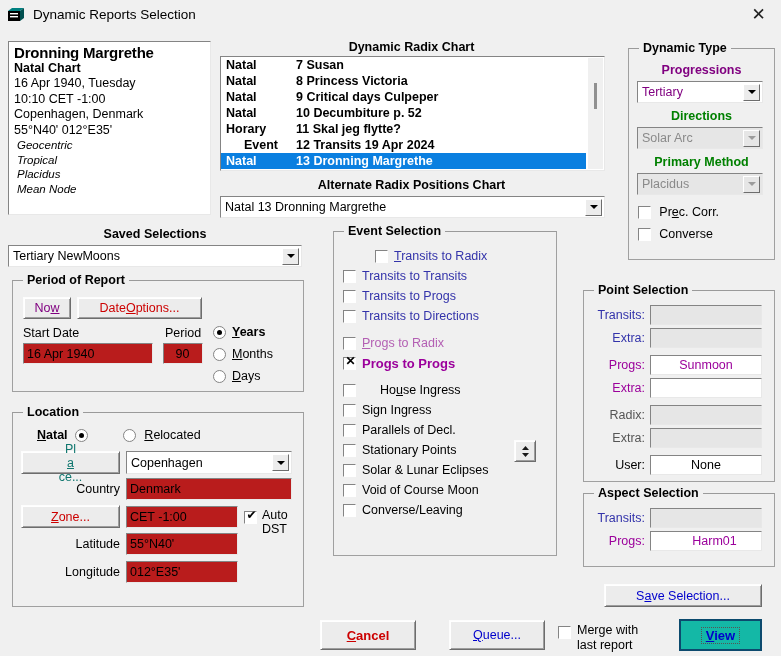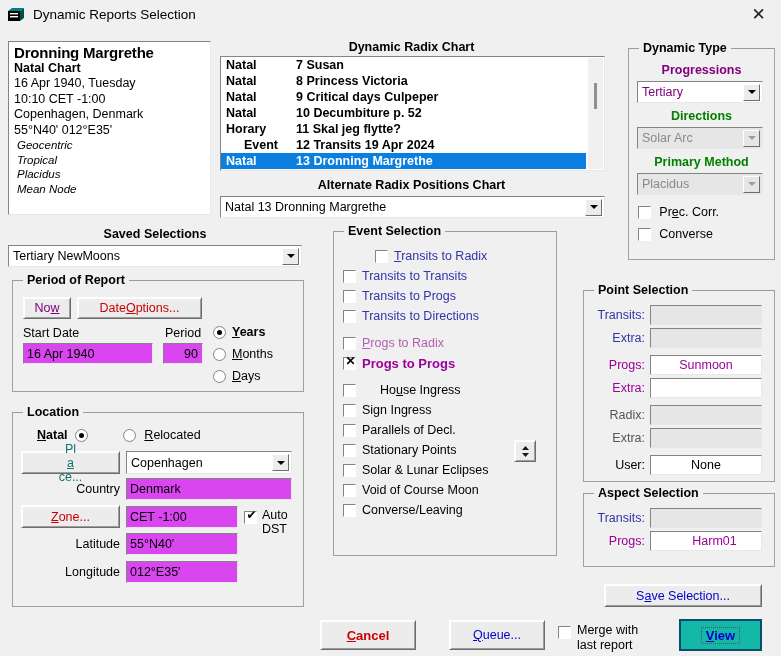--- a/index.html
+++ b/index.html
@@ -33,21 +33,21 @@
   .u{text-decoration:underline;}
   .combo{position:absolute;border:1px solid;border-color:#848484 #e8e8e8 #e8e8e8 #848484;background:#fff;box-sizing:border-box;display:flex;align-items:center;}
   .combo .cval{flex:1;padding-left:4px;font-size:12.5px;white-space:nowrap;overflow:hidden;}
   .combo .arrowbox{width:17px;height:17px;margin-right:2px;border:1px solid;border-color:#ffffff #6d6d6d #6d6d6d #ffffff;background:#ececec;
      display:flex;align-items:center;justify-content:center;box-sizing:border-box;}
   .combo.dis{background:#e6e6e6;}
   .combo.dis .cval{color:#8a8a8a;}
   .combo.dis .arrowbox{background:#e6e6e6;}
   .tri{width:0;height:0;border-left:4px solid transparent;border-right:4px solid transparent;border-top:4px solid #000;}
   .tri.dis{border-top-color:#9c9c9c;}
-  .fld{position:absolute;border:1px solid;border-color:#848484 #e8e8e8 #e8e8e8 #848484;background:#d946ef;box-sizing:border-box;
+  .fld{position:absolute;border:1px solid;border-color:#848484 #e8e8e8 #e8e8e8 #848484;background:#b91c1c;box-sizing:border-box;
        display:flex;align-items:center;font-size:12.5px;padding-left:3px;}
   .lbl{position:absolute;font-size:12.5px;white-space:nowrap;}
   .right{justify-content:flex-end;padding-right:4px;}
 </style>
 </head>
 <body>
 
 <div class="titlebar">
   <div class="ticon">
     <svg width="18" height="16" viewBox="0 0 18 16">
@@ -180,21 +180,21 @@
       <span class="u">O</span>
       <span>ptions...</span>
   </div>
 
   <div class="lbl" style="left:10px;top:45px;">Start Date</div>
   <div class="lbl" style="left:152px;top:45px;">Period</div>
 
   <div class="fld" style="left:10px;top:62px;width:130px;height:21px;">
     <span>16 Apr 1940</span>
   </div>
-  <div class="fld right" style="left:150px;top:62px;width:40px;height:21px;">
+  <div class="fld right" style="left:150px;top:62px;width:40px;height:21px;justify-content:center;">
     <span>90</span>
   </div>
 
   <div id="period-units" style="position:absolute;left:200px;top:40px;">
       <div style="height: 22px; display: flex; align-items: center;">
         <span class="rdo sel"></span>
         <span style="margin-left: 6px; font-size: 12.5px; font-weight: bold;"><span class="u">Y</span>ears</span>
       </div>
       <div style="height: 22px; display: flex; align-items: center;">
         <span class="rdo"></span>

